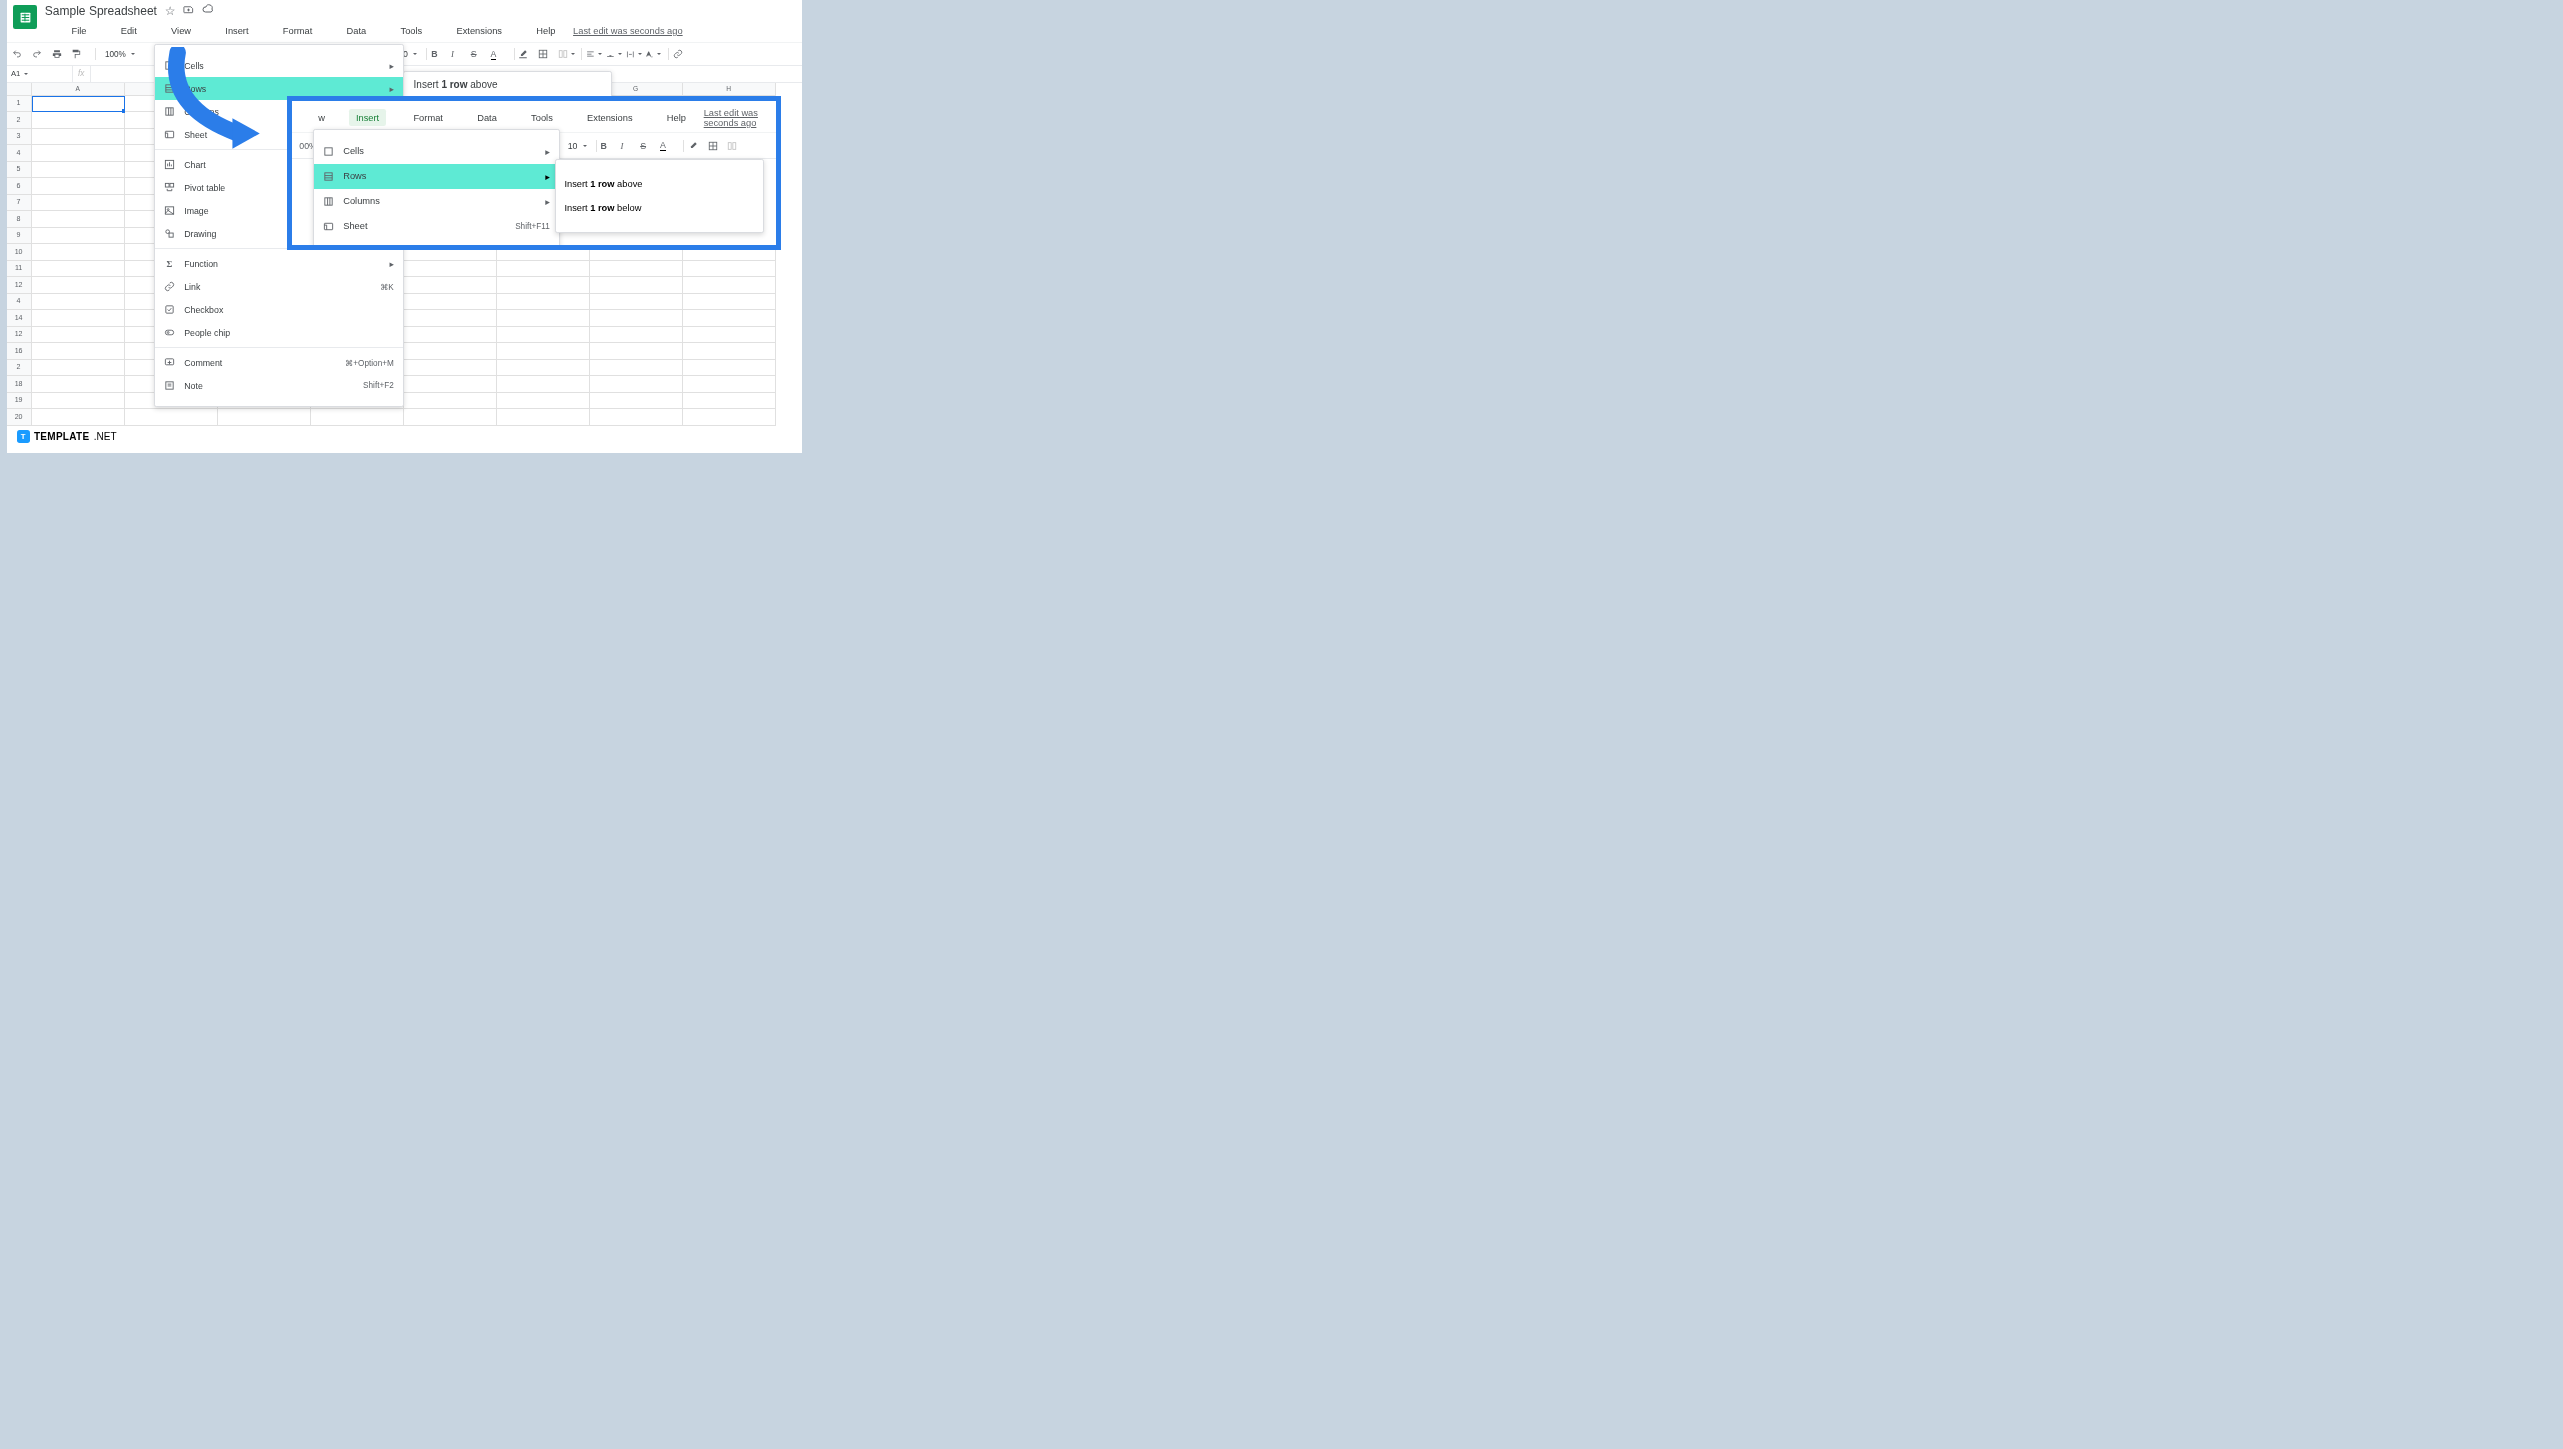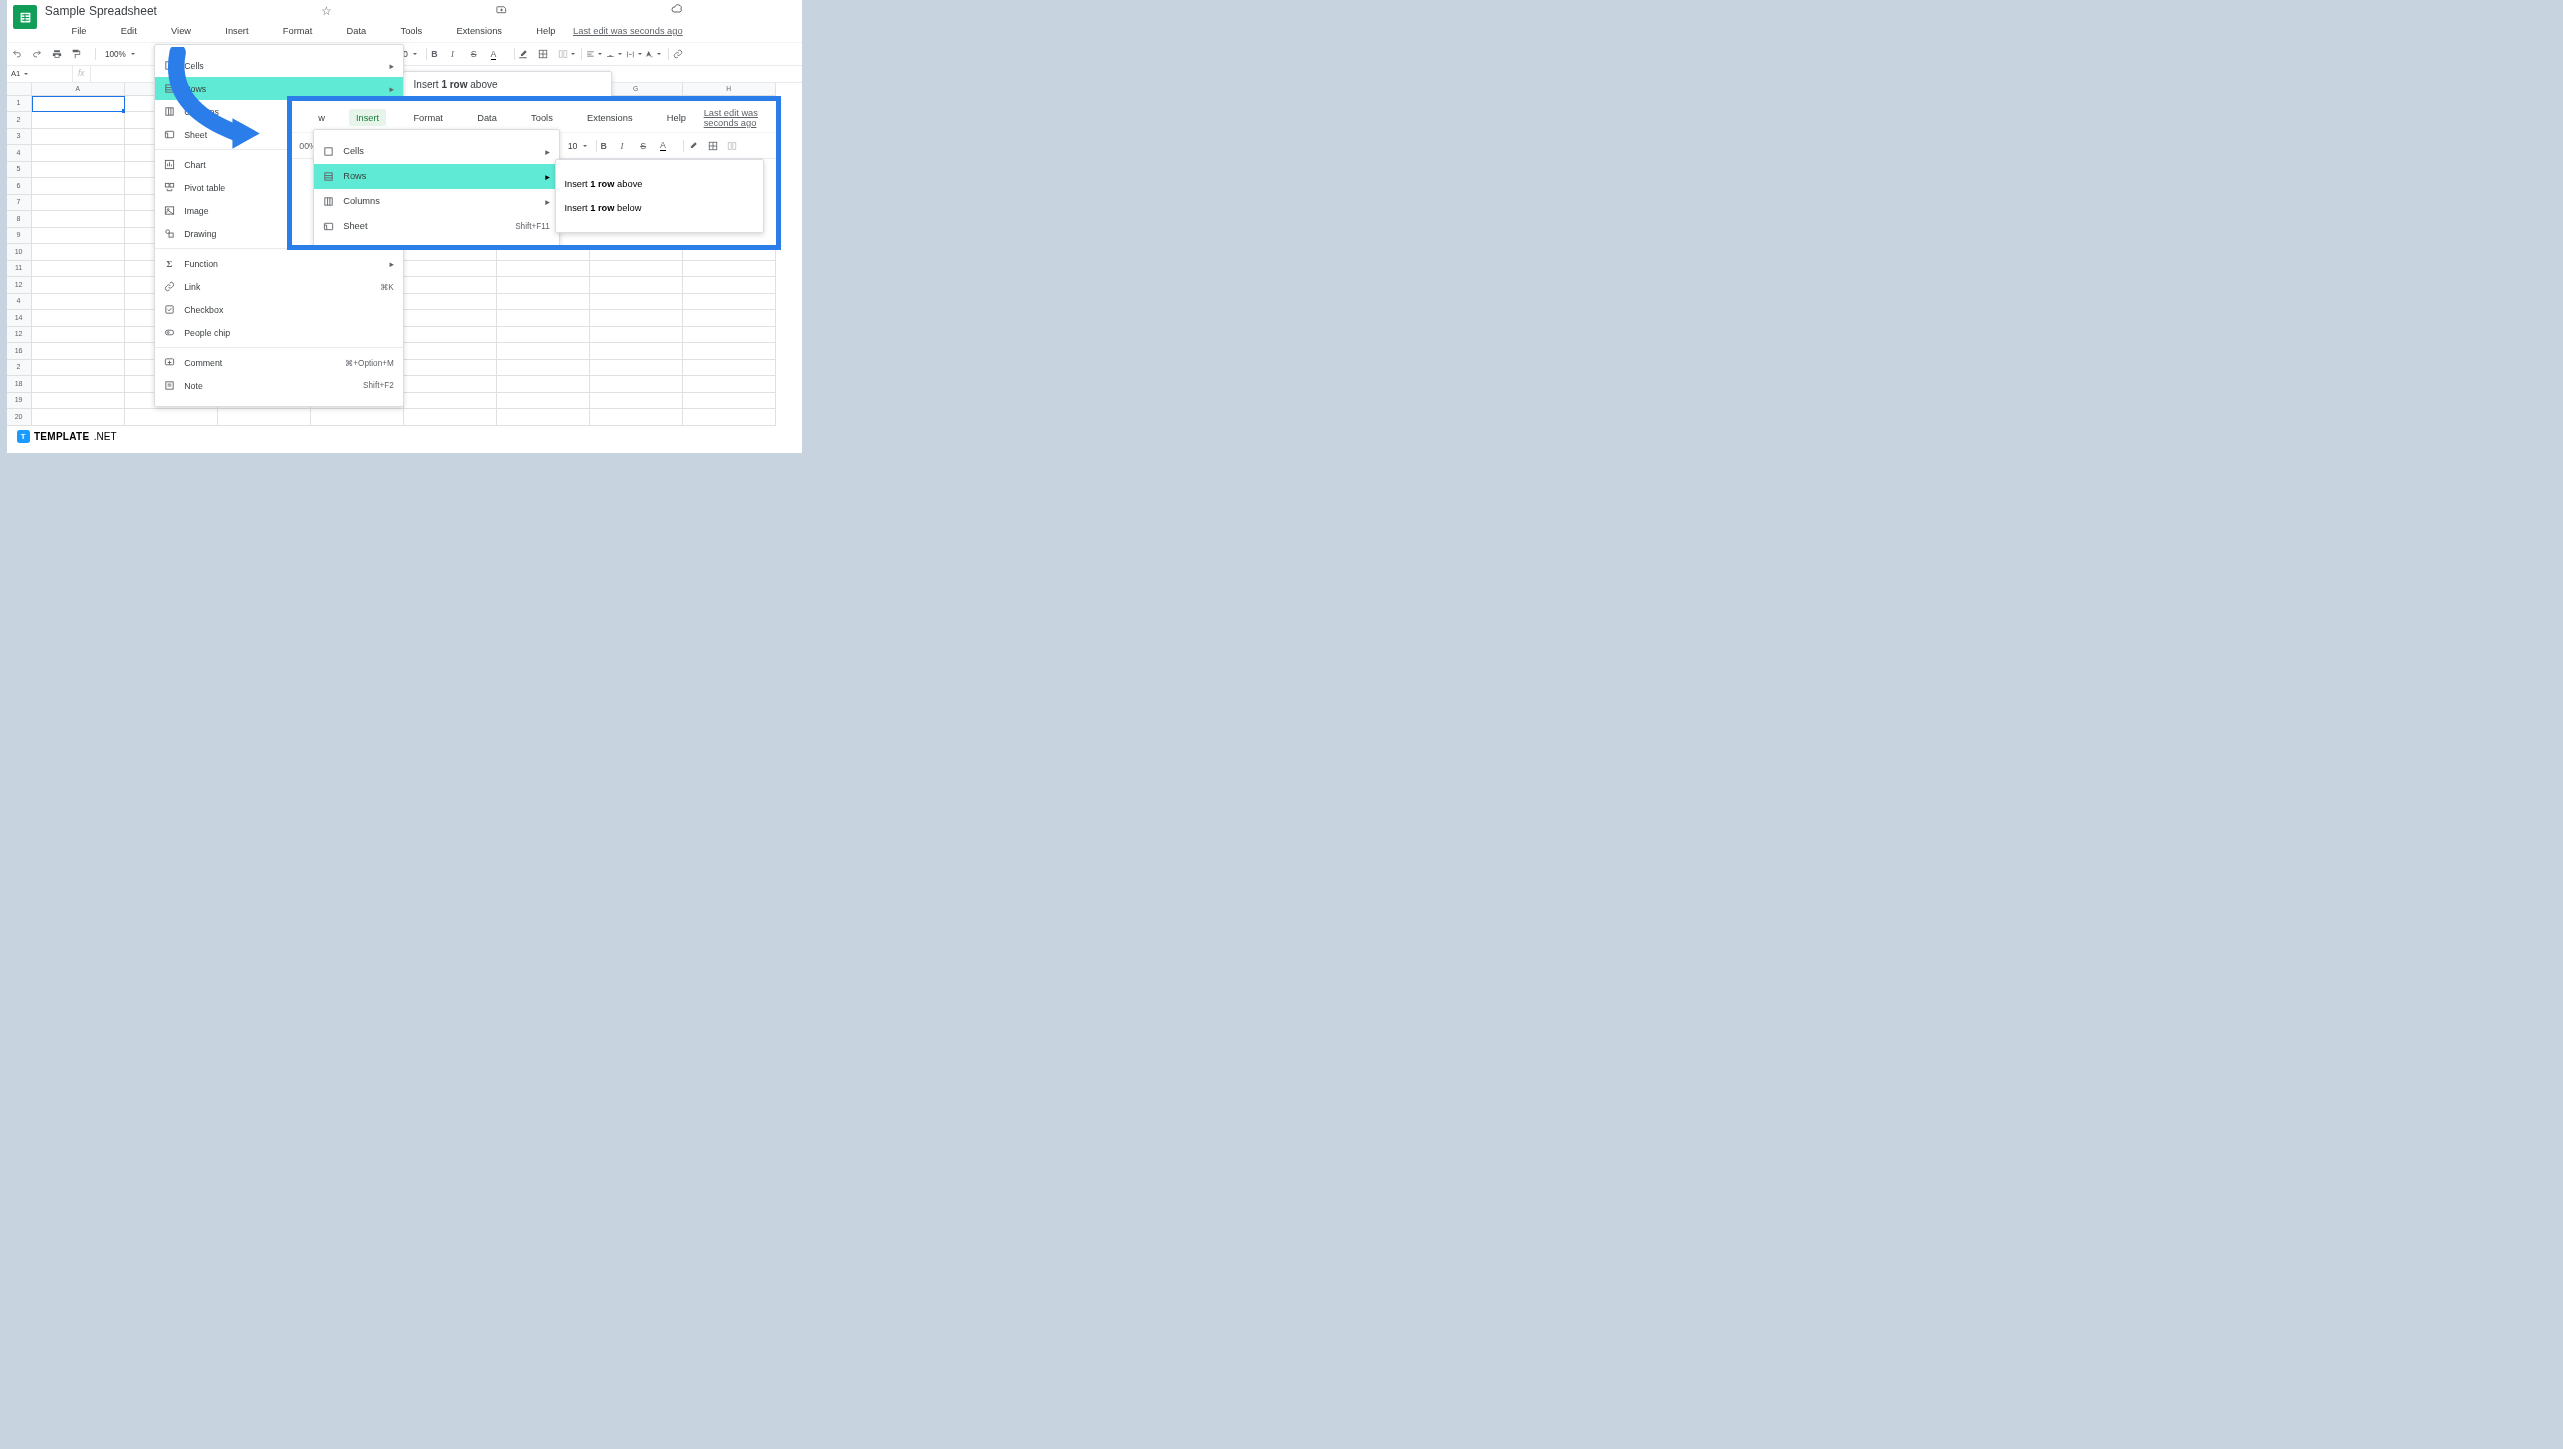--- a/index.html
+++ b/index.html
@@ -23,21 +23,21 @@
   height:42px;
 }
 .logo{
   width:24px;height:24px;background:#0f9d58;border-radius:2.2px;
   display:flex;align-items:center;justify-content:center;
   margin:2.2px 7.7px 0 2.2px;
   flex:0 0 auto;
 }
 .logo svg{width:13px;height:13px;}
 .doccol{display:flex;flex-direction:column;gap:2.2px;}
-.titlerow{display:flex;align-items:center;gap:7.7px;font-size:12px;color:#3c4043;justify-content:space-between;}
+.titlerow{display:flex;align-items:center;gap:7.7px;font-size:12px;color:#3c4043;}
 .titlerow .title{font-size:12px;}
 .faint{color:#5f6368;}
 .menubar{display:flex;gap:1.1px;align-items:center;font-size:9.3px;color:#3c4043;margin-top:2.2px;}
 .menubar .mi{padding:3.3px 6.6px;border-radius:2.2px;cursor:pointer;margin-left:20px;}
 .menubar .mi.active{background:#e6f4ea;color:#188038;}
 .edit-status{margin-left:10px;text-decoration:underline;color:#5f6368;font-size:9.3px;cursor:pointer;}
 
 .toolbar{
   border-top:0.5px solid #f1f3f4;border-bottom:0.5px solid #e8eaed;
   height:24px;display:flex;align-items:center;padding:0 5.5px;gap:1.1px;color:#5f6368;

